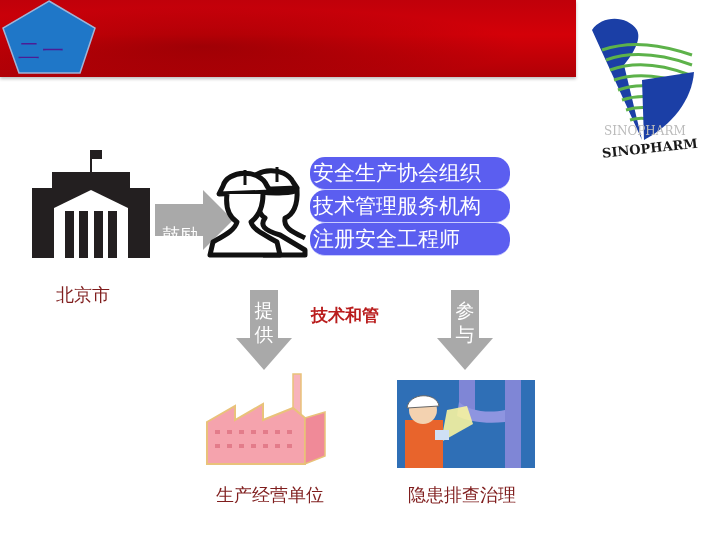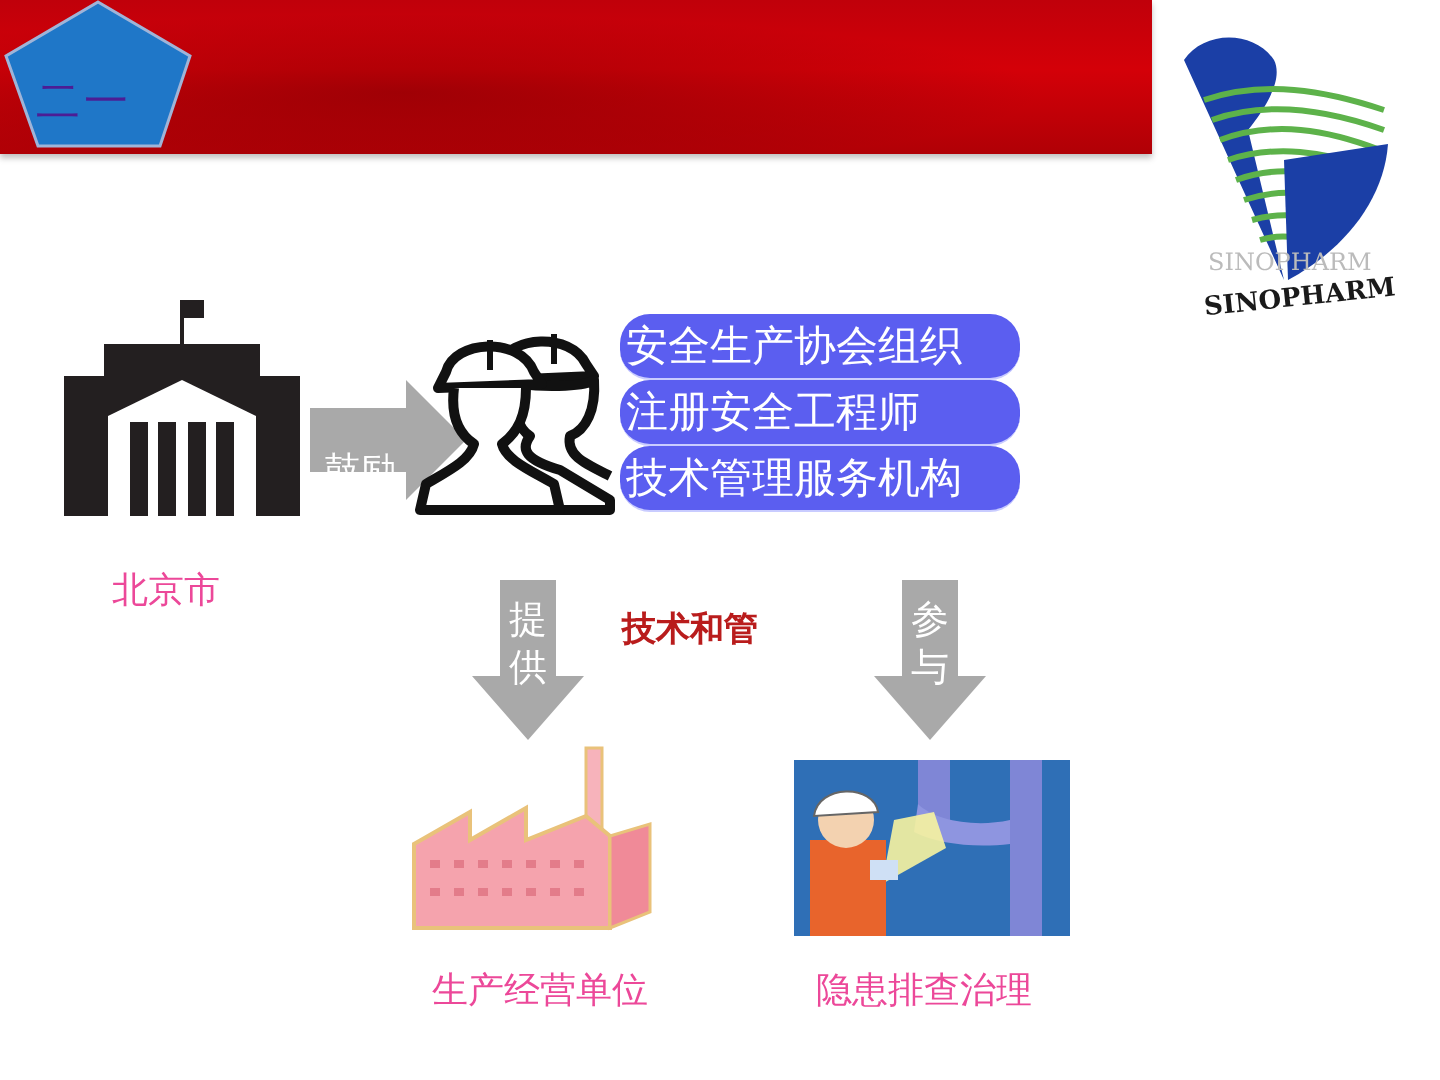--- a/index.html
+++ b/index.html
@@ -7,21 +7,21 @@
     .banner { position:absolute; left:0; top:0; width:576px; height:77px;
       background: linear-gradient(180deg, #c0000a 0%, #d40008 45%, #b00006 100%);
       box-shadow: 0 2px 3px rgba(0,0,0,0.25); }
     .banner::after { content:""; position:absolute; left:0; top:0; width:100%; height:100%;
       background: radial-gradient(ellipse at 35% 60%, rgba(80,0,0,0.35), rgba(0,0,0,0) 60%); }
     .pentagon { position:absolute; left:2px; top:0; width:94px; height:74px; }
     .pent-text { position:absolute; left:18px; top:24px; color:#4c1d95; font-size:22px; letter-spacing:2px;margin-top:12px; }
     .logo { position:absolute; left:582px; top:10px; width:130px; height:160px; }
     .abs { position:absolute; }
     .building { left:32px; top:150px; width:118px; height:108px; }
-    .label-black { color:#ec4899; font-size:18px;font-family:Liberation Mono, monospace; }
+    .label-black { color:#7f1d1d; font-size:18px;font-family:Liberation Mono, monospace; }
     .arrow-right { left:155px; top:190px; width:78px; height:60px; }
     .arrow-label { color:#fff; font-size:18px; }
     .workers { left:205px; top:160px; width:110px; height:100px; }
     .org-box { left:310px; top:157px; width:200px; }
     .org-row { background:#5b5ef0; color:#fff; font-size:21px; height:32px; line-height:32px; padding-left:3px; border-bottom:1px solid #c9ccff; white-space:nowrap;border-radius:15px; }
     .down-arrow { width:56px; height:80px; }
     .down-label { color:#fff; font-size:19px; line-height:24px; text-align:center; }
     .center-label { left:300px; top:304px; width:90px; color:#b91c1c; font-size:17px; font-weight:bold; text-align:center; line-height:23px; }
     .factory { left:205px; top:372px; width:122px; height:100px; }
     .scene { left:397px; top:380px; width:138px; height:88px; }
@@ -80,22 +80,22 @@
     <path d="M22,34 C20,50 26,58 32,62 C30,70 20,75 8,82 L5,95 L75,95 L72,82 C60,75 48,70 46,62 C54,56 58,48 58,34"></path>
   </g>
   <g stroke="#111" stroke-width="3">
     <line x1="40" y1="10" x2="40" y2="25"></line>
     <line x1="72" y1="7" x2="72" y2="22"></line>
   </g>
 </svg>
 
 <div class="abs org-box">
   <div class="org-row">安全生产协会组织</div>
+  <div class="org-row">技术管理服务机构</div>
   <div class="org-row">注册安全工程师</div>
-  <div class="org-row">技术管理服务机构</div>
 </div>
 
 <svg class="abs down-arrow" style="left:236px; top:290px;" viewBox="0 0 56 80">
   <polygon points="14,0 42,0 42,48 56,48 28,80 0,48 14,48" fill="#a9a9a9"></polygon>
 </svg>
 <div class="abs down-label" style="left:250px; top:298px; width:28px;">
   <div>提</div>
   <div>供</div>
 </div>
 

